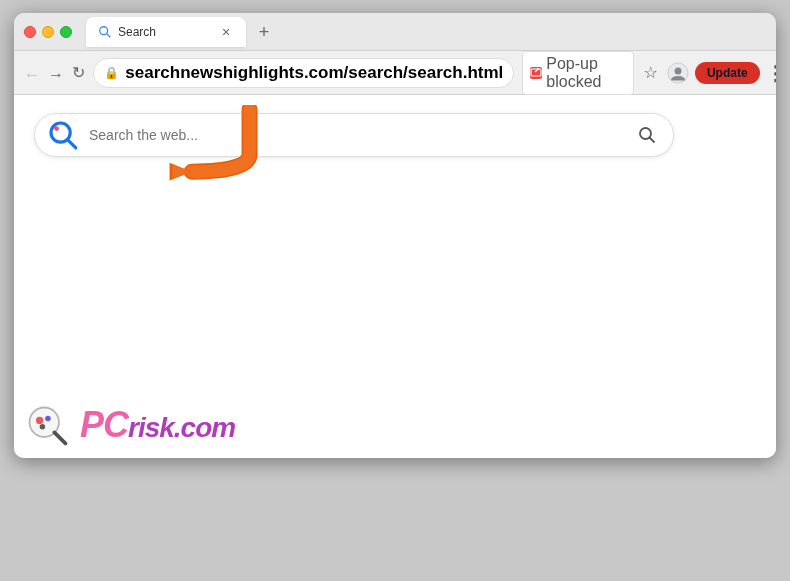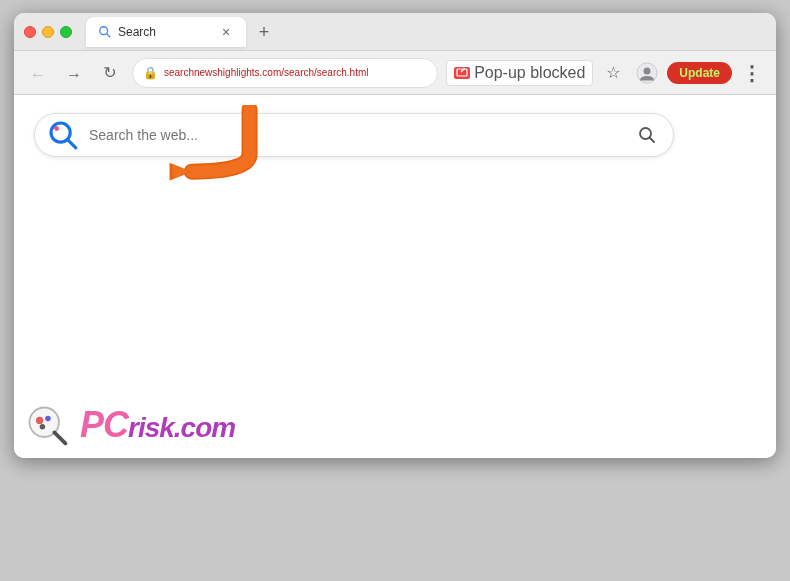--- a/index.html
+++ b/index.html
@@ -159,22 +159,23 @@
     .lock-icon {
       color: #555;
       font-size: 12px;
     }
 
     .address-text {
       flex: 1;
       overflow: hidden;
       text-overflow: ellipsis;
       white-space: nowrap;
-      font-size: 10px;
-      color: #b91c1c;
+      font-size: 17px;
+      color: #000000;
+      font-weight: bold;
     }
 
     .toolbar-right {
       display: flex;
       align-items: center;
       gap: 6px;
     }
 
     .popup-blocked {
       display: flex;
@@ -208,21 +209,21 @@
       align-items: center;
       justify-content: center;
       border-radius: 50%;
       cursor: pointer;
       font-size: 16px;
       color: #555;
     }
 
     .update-btn {
       background: #d93025;
-      color: #bef264;
+      color: #0f172a;
       border: none;
       border-radius: 14px;
       padding: 4px 12px;
       font-size: 12px;
       font-weight: 600;
       cursor: pointer;
     }
 
     .more-btn {
       width: 28px;

